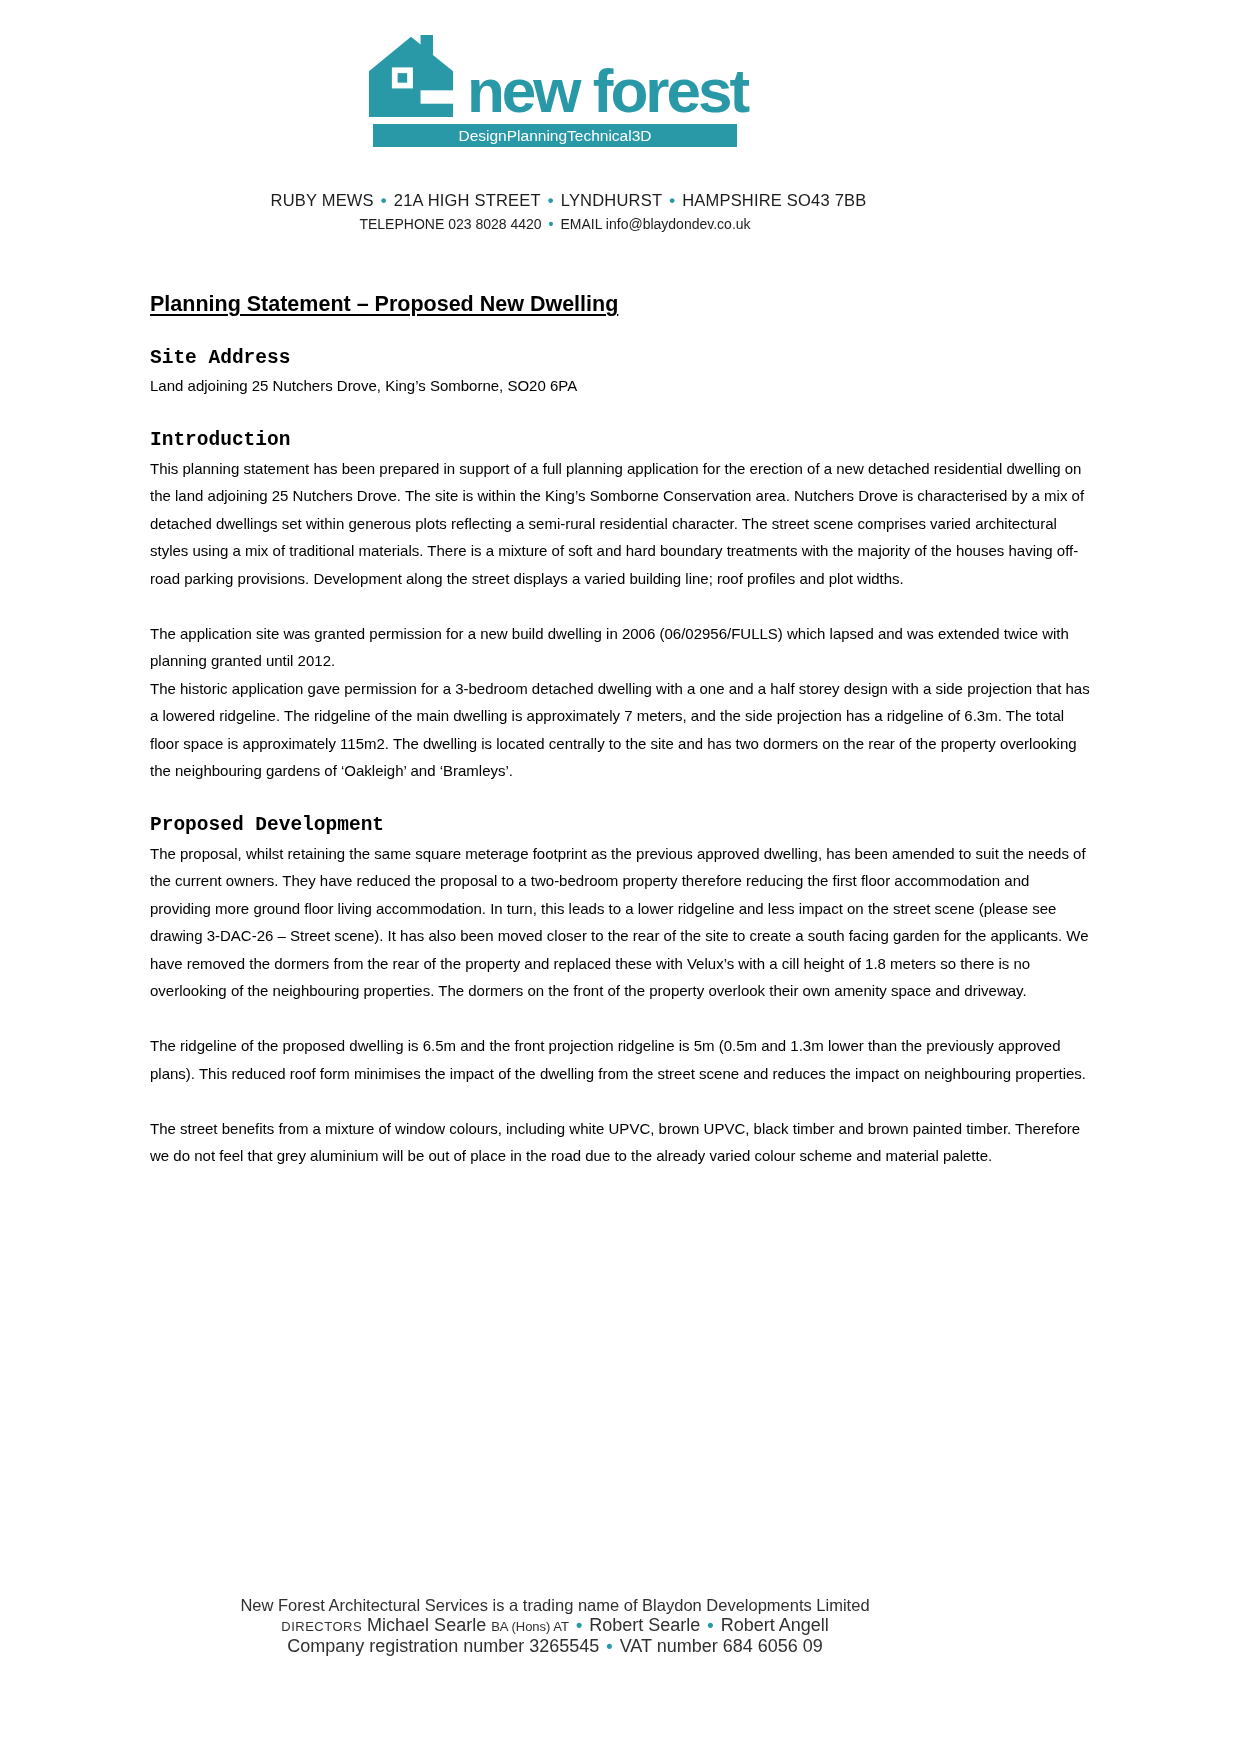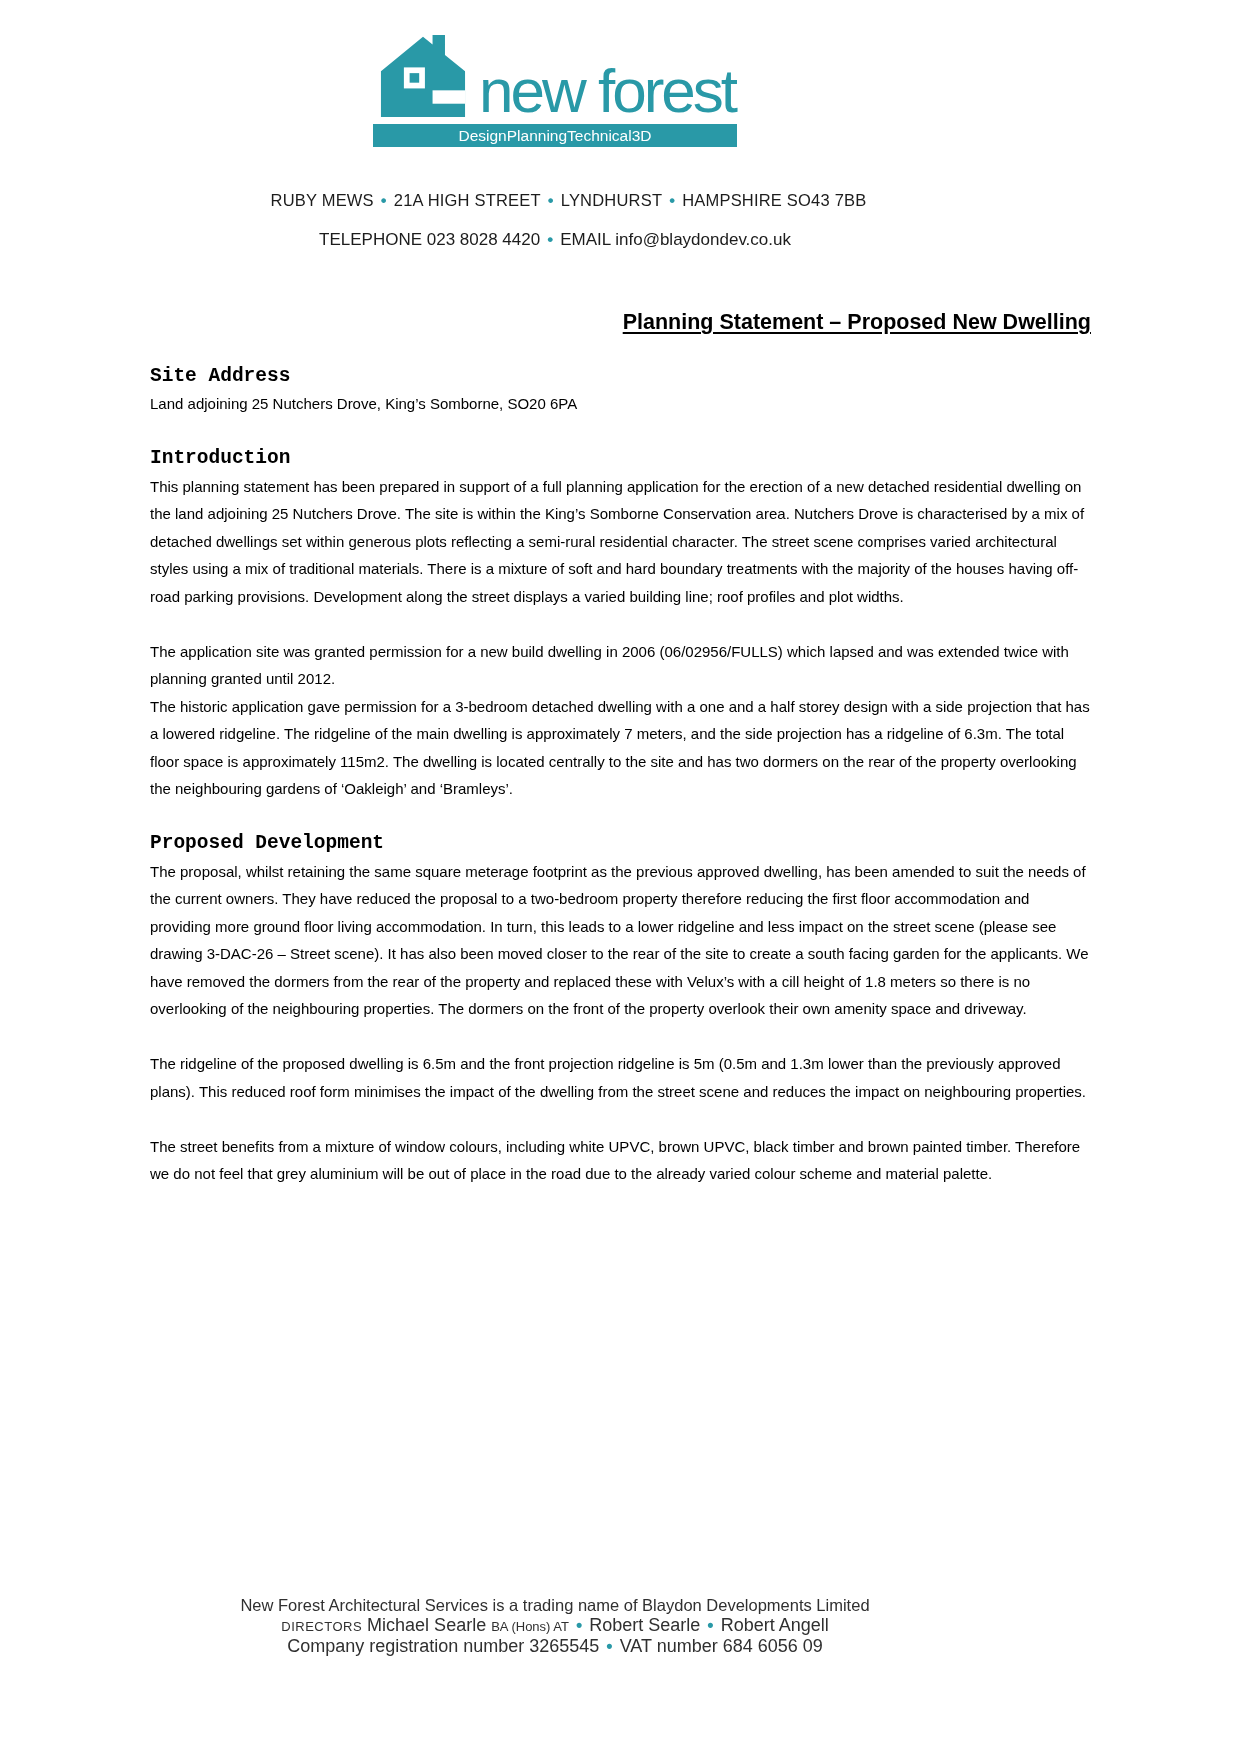--- a/index.html
+++ b/index.html
@@ -15,42 +15,42 @@
   
   .letterhead {
     width:1110px;            
     padding-top:33px;
     text-align:center;
   }
   .logo-block { display:inline-block; }
   .logo-row { display:flex; align-items:flex-end; justify-content:center; gap:8px; }
   .house-icon { width:96px; height:86px; flex:0 0 auto; }
   .brand-name {
-    font-size:62px; font-weight:normal; letter-spacing:-3px;
+    font-size:62px; font-weight:bold; letter-spacing:-3px;
     color:var(--teal); line-height:0.92;
     font-family:"Liberation Sans", sans-serif;
   }
   .brand-tagline {
     margin-top:3px;
     font-size:31px; color:var(--teal); letter-spacing:2.5px;
     font-weight:400;
   }
   .services-bar {
     margin:5px auto 0; width:364px; height:23px;
     background:var(--teal); color:#fff;
     display:flex; align-items:center; justify-content:center;
     font-size:15.5px;
   }
   .address-line { margin-top:44px; font-size:16.5px; letter-spacing:0.2px; color:#1c1c1c;padding-left:27px; }
-  .contact-line { margin-top:20px;  font-size:17px; color:#1c1c1c; }
+  .contact-line { margin-top:6px;  font-size:14px; color:#1c1c1c; }
   .bullet { color:var(--teal); font-weight:bold; padding:0 7px; }
   
   .content { margin:60px 150px 0 150px; width:941px; }
   .doc-title {
-    text-align:right;
+    text-align:left;
     font-weight:bold; font-size:21.5px;
     text-decoration:underline;
     text-underline-offset:3px;
   }
   .section { margin-top:27.5px; }
   .section:first-of-type { margin-top:26px; }
   .section-heading { font-weight:bold; font-size:19.5px; line-height:27.5px;font-family:Liberation Mono, monospace; }
   .para { font-size:15px; line-height:27.5px; }
   .para.gap { margin-top:27.5px; }
   

